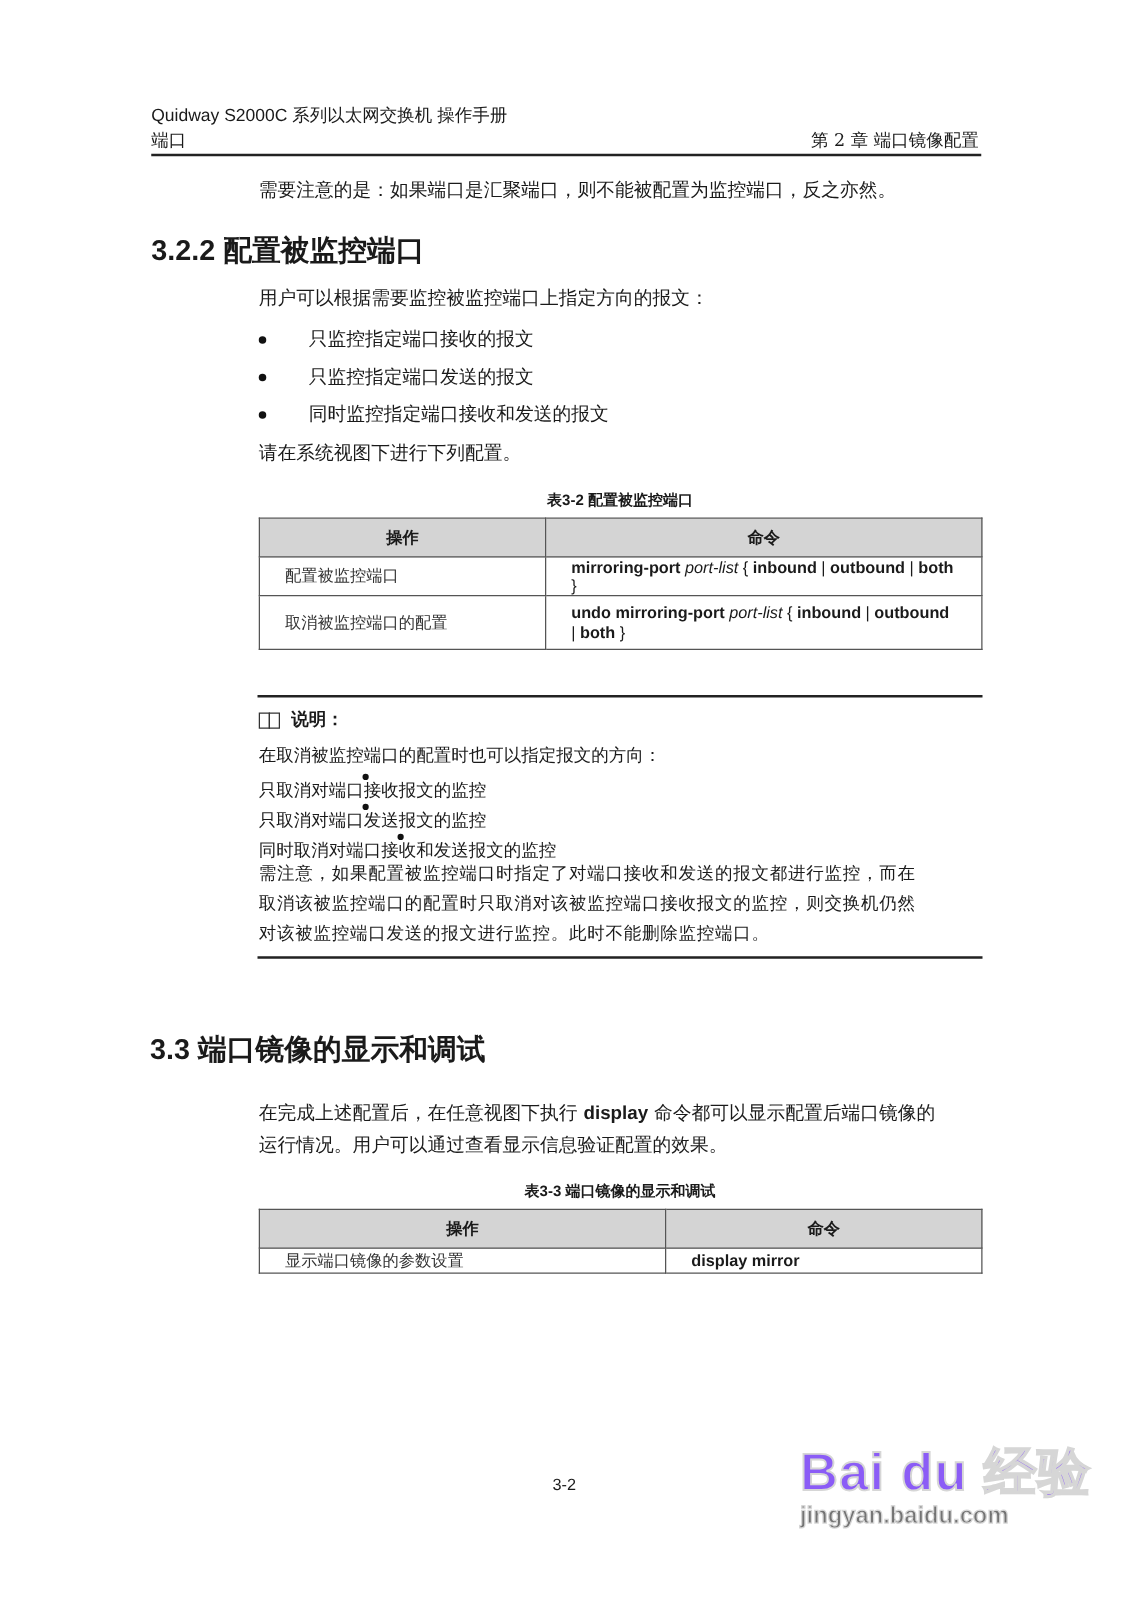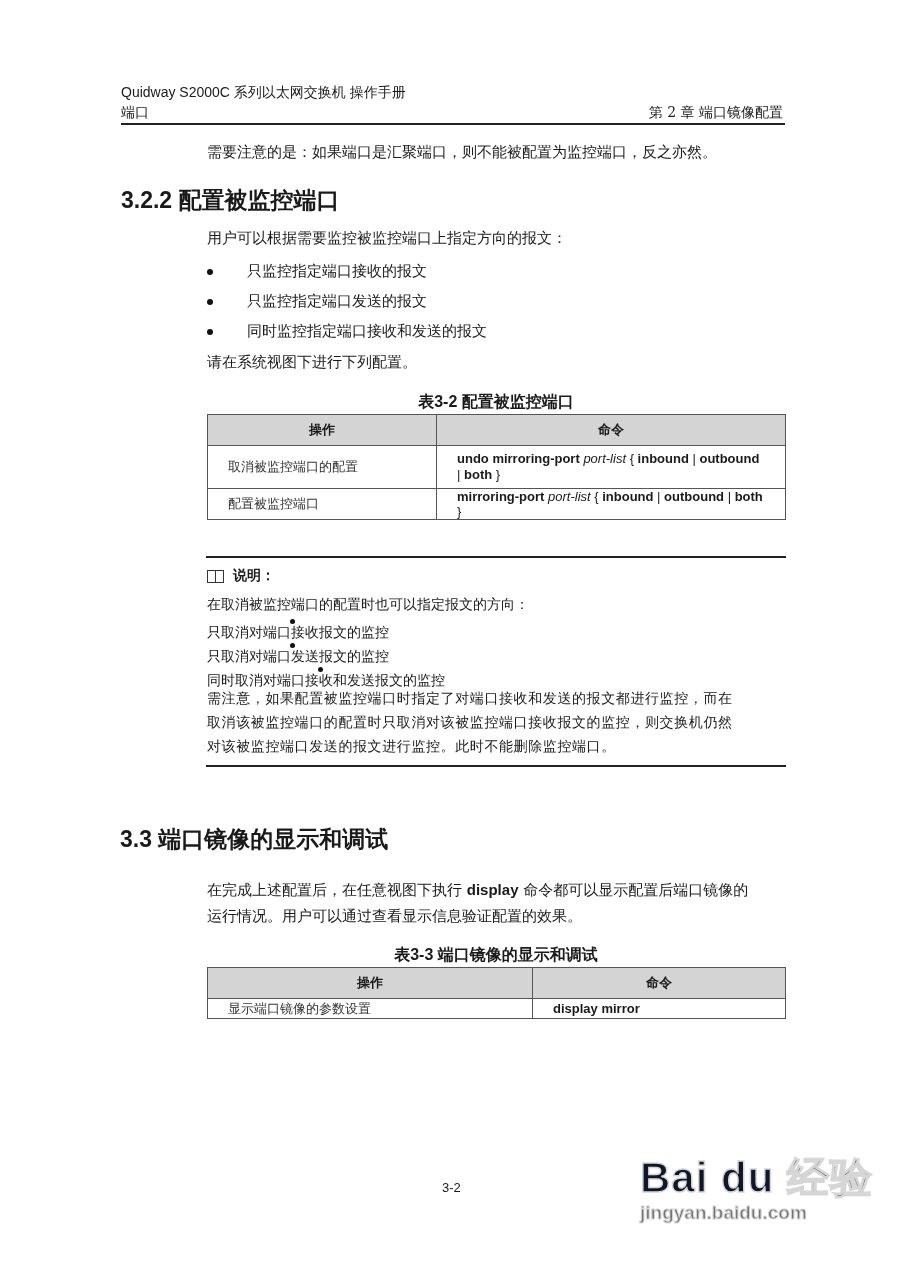--- a/index.html
+++ b/index.html
@@ -13,21 +13,21 @@
   .hdr-right { right: 121px; top: 104px; font-size: 14px; }
   .hdr-rule { left: 121px; top: 123px; width: 664px; height: 1.5px; background: #222; }
 
   .p { font-size: 15px; line-height: 20px; }
   .h3 { font-size: 23px; font-weight: bold; }
   .h2 { font-size: 23px; font-weight: bold; }
 
   .bullet { font-size: 15px; display: flex; align-items: center; }
   .bullet .dot { width: 6px; height: 6px; border-radius: 50%; background: #111; display: inline-block; }
 
-  .caption { font-size: 16px; width: 578px; text-align: center; }
+  .caption { font-size: 12px; width: 578px; text-align: center; }
 
   table.doc { border-collapse: collapse; position: absolute; font-size: 13px; }
   table.doc th, table.doc td { border: 1px solid #555; padding: 0 20px; text-align: left; vertical-align: middle; }
   table.doc th { background: #d4d4d4; text-align: center; font-weight: bold; font-family: "Liberation Sans", "DejaVu Sans", sans-serif; }
   table.doc td.op { font-family: "DejaVu Serif", serif; color: #333; }
   table.doc td.cmd { font-family: "Liberation Sans", "DejaVu Sans", sans-serif; }
   .b { font-weight: bold; }
   .i { font-style: italic; }
 
   .note-rule { left: 206px; width: 580px; height: 1.5px; background: #222; }
@@ -35,21 +35,21 @@
   .book { width: 16px; height: 12px; position: relative; }
   .book::before, .book::after { content: ""; position: absolute; top: 0; width: 7px; height: 11px; border: 1px solid #333; }
   .book::before { left: 0; }
   .book::after { left: 8px; }
   .note-line { left: 207px; font-size: 14px; }
   .note-bullet { left: 207px; font-size: 14px; display: flex; align-items: center; flex-direction: column; }
   .note-bullet .dot { width: 5px; height: 5px; border-radius: 50%; background: #111; display: inline-block; margin-right: 12px; }
 
   .pagenum { left: 442px; top: 1180px; font-size: 13px; }
   .watermark { left: 640px; top: 1150px; color: #e2e2e2; font-weight: bold; }
-  .wm-logo { font-size: 42px; letter-spacing: 1px; -webkit-text-stroke: 1.5px #d6d6d6; color: #0f172a; }
+  .wm-logo { font-size: 42px; letter-spacing: 1px; -webkit-text-stroke: 1.5px #d6d6d6; color: #8b5cf6; }
   .wm-url { font-size: 19px; -webkit-text-stroke: 1px #d6d6d6; color: #737373; margin-top: -4px; }
 </style>
 </head>
 <body>
 
 <div class="abs sans hdr-title">Quidway S2000C 系列以太网交换机  操作手册</div>
 <div class="abs serif hdr-left">端口</div>
 <div class="abs serif hdr-right">第 2 章  端口镜像配置</div>
 <div class="abs hdr-rule"></div>
 
@@ -74,31 +74,31 @@
 <div class="abs p serif" style="left:207px; top:352px;">请在系统视图下进行下列配置。</div>
 
 <div class="abs sans caption" style="left:207px; top:392px; font-weight:bold;">表3-2  配置被监控端口</div>
 
 <table class="doc" style="left:207px; top:414px; width:579px;">
   <tbody>
       <tr style="height:31px;">
     <th style="width:188px;">操作</th>
     <th>命令</th>
   </tr>
+  <tr style="height:31px;">
+    <td class="op">配置被监控端口</td>
+    <td class="cmd">
+      <span class="b">mirroring-port</span>
+      <span class="i">port-list</span><span> { </span><span class="b">inbound</span><span> | </span><span class="b">outbound</span><span> | </span><span class="b">both</span><span> }</span>
+    </td>
+  </tr>
   <tr style="height:43px;">
     <td class="op">取消被监控端口的配置</td>
     <td class="cmd" style="line-height:16px;">
       <span class="b">undo mirroring-port</span>
-      <span class="i">port-list</span><span> { </span><span class="b">inbound</span><span> | </span><span class="b">outbound</span><span> | </span><span class="b">both</span><span> }</span>
-    </td>
-  </tr>
-  <tr style="height:31px;">
-    <td class="op">配置被监控端口</td>
-    <td class="cmd">
-      <span class="b">mirroring-port</span>
       <span class="i">port-list</span><span> { </span><span class="b">inbound</span><span> | </span><span class="b">outbound</span><span> | </span><span class="b">both</span><span> }</span>
     </td>
   </tr>
 </tbody>
   </table>
 
 <div class="abs note-rule" style="top:556px;"></div>
 <div class="abs note-title sans">
   <span class="book"></span>
   <span>说明：</span>

